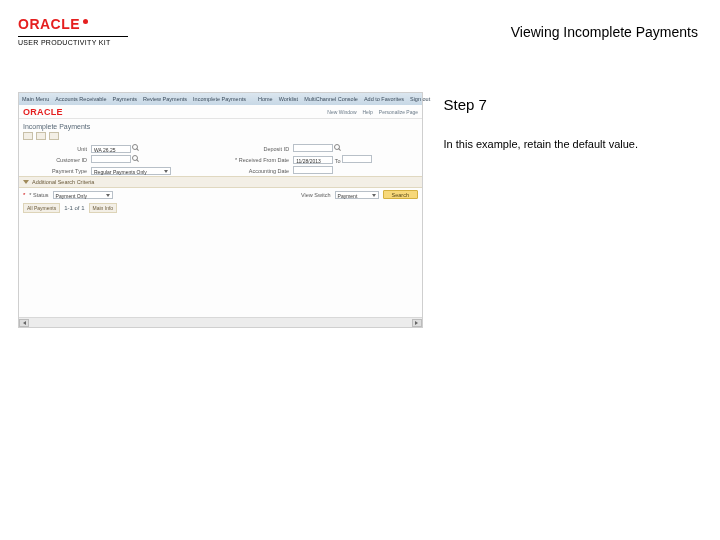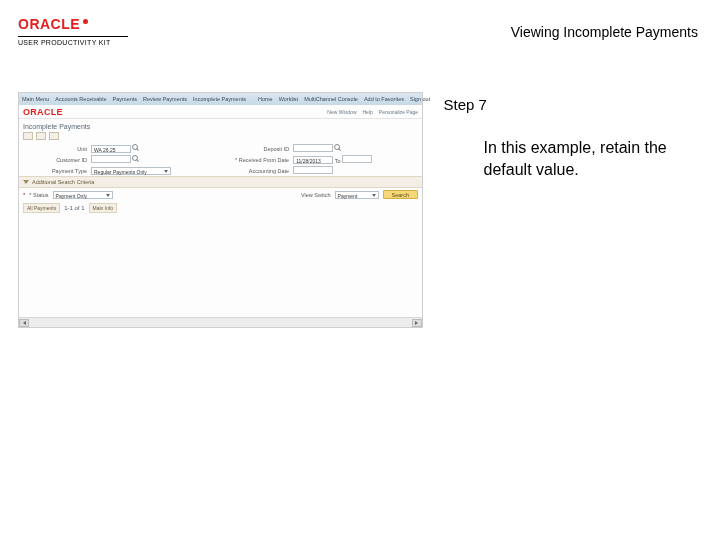--- a/index.html
+++ b/index.html
@@ -69,23 +69,22 @@
     font-size: 15px;
     margin-bottom: 24px;
   }
   .instr {
     font-size: 12px;
     line-height: 1.35;
     margin-bottom: 22px;
   }
   .instr strong { font-weight: bold; }
   .example-line {
-    font-size: 16px;
+    font-size: 11px;
     line-height: 1.35;
-    margin-left: 40px;
   }
 
   
   .app {
     width: 405px;
     border: 1px solid #cfcfcf;
     font-size: 6px;
     color: #4a5a66;
     background: #fdfdfd;
   }

